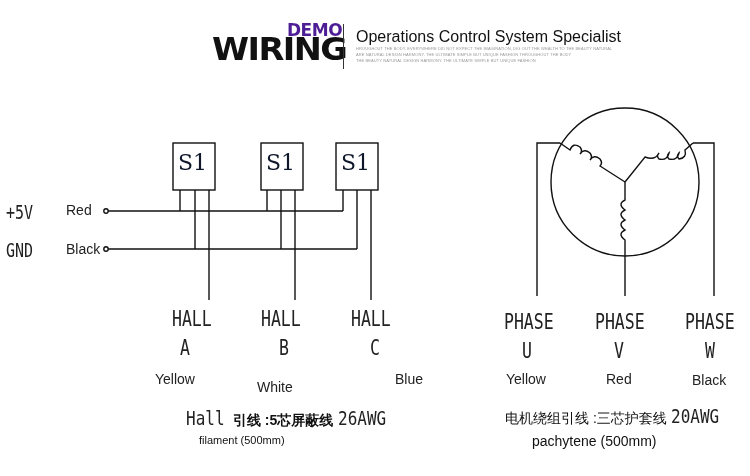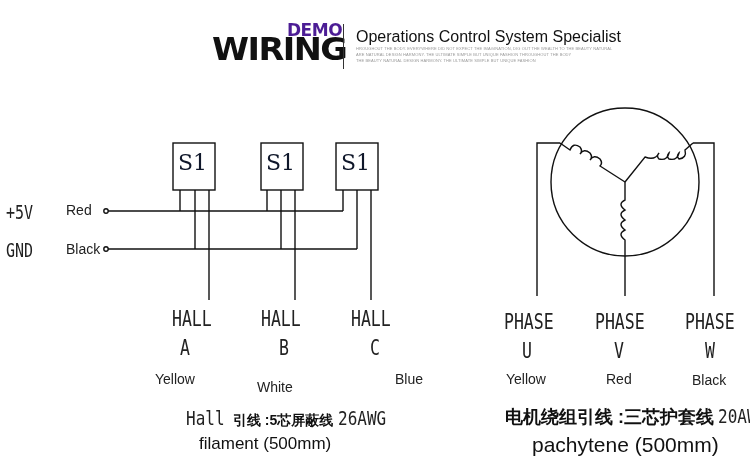--- a/index.html
+++ b/index.html
@@ -93,31 +93,31 @@
 
 <div class="abs cond" style="left:351px; top:306px; font-size:22px;">HALL</div>
 <div class="abs cond" style="left:370px; top:335px; font-size:22px;">C</div>
 <div class="abs lbl" style="left:375px; top:371px;margin-left:20px;">Blue</div>
 
 <div class="abs" style="left:186px; top:406px; font-size:17px; white-space:nowrap;text-align:center;">
   <span class="cond" style="display:inline-block; font-size:20px; transform:scaleX(0.8);">Hall</span>
   <span style="font-size:14px; font-weight:bold; margin-left:-6px;">引线 :5芯屏蔽线</span>
   <span class="cond" style="display:inline-block; font-size:20px; transform:scaleX(0.8);">26AWG</span>
 </div>
-<div class="abs" style="left:199px; top:434px; font-size:17px;">filament (500mm)</div>
+<div class="abs" style="left:199px; top:434px; font-size:11px;">filament (500mm)</div>
 
 <div class="abs cond" style="left:504px; top:309px; font-size:22px;">PHASE</div>
 <div class="abs cond" style="left:522px; top:338px; font-size:22px;">U</div>
 <div class="abs lbl" style="left:506px; top:371px;">Yellow</div>
 
 <div class="abs cond" style="left:595px; top:309px; font-size:22px;">PHASE</div>
 <div class="abs cond" style="left:614px; top:338px; font-size:22px;">V</div>
 <div class="abs lbl" style="left:606px; top:371px;">Red</div>
 
 <div class="abs cond" style="left:685px; top:309px; font-size:22px;">PHASE</div>
 <div class="abs cond" style="left:705px; top:338px; font-size:22px;">W</div>
 <div class="abs lbl" style="left:692px; top:372px;">Black</div>
 
 <div class="abs" style="left:505px; top:404px; white-space:nowrap;">
-  <span style="font-size:18px; font-weight:bold;">电机绕组引线 :三芯护套线</span>
+  <span style="font-size:14px; font-weight:normal;">电机绕组引线 :三芯护套线</span>
   <span class="cond" style="display:inline-block; font-size:20px; transform:scaleX(0.8);">20AWG</span>
 </div>
-<div class="abs" style="left:532px; top:433px; font-size:21px;">pachytene (500mm)</div>
+<div class="abs" style="left:532px; top:433px; font-size:14px;">pachytene (500mm)</div>
 
 </body></html>

